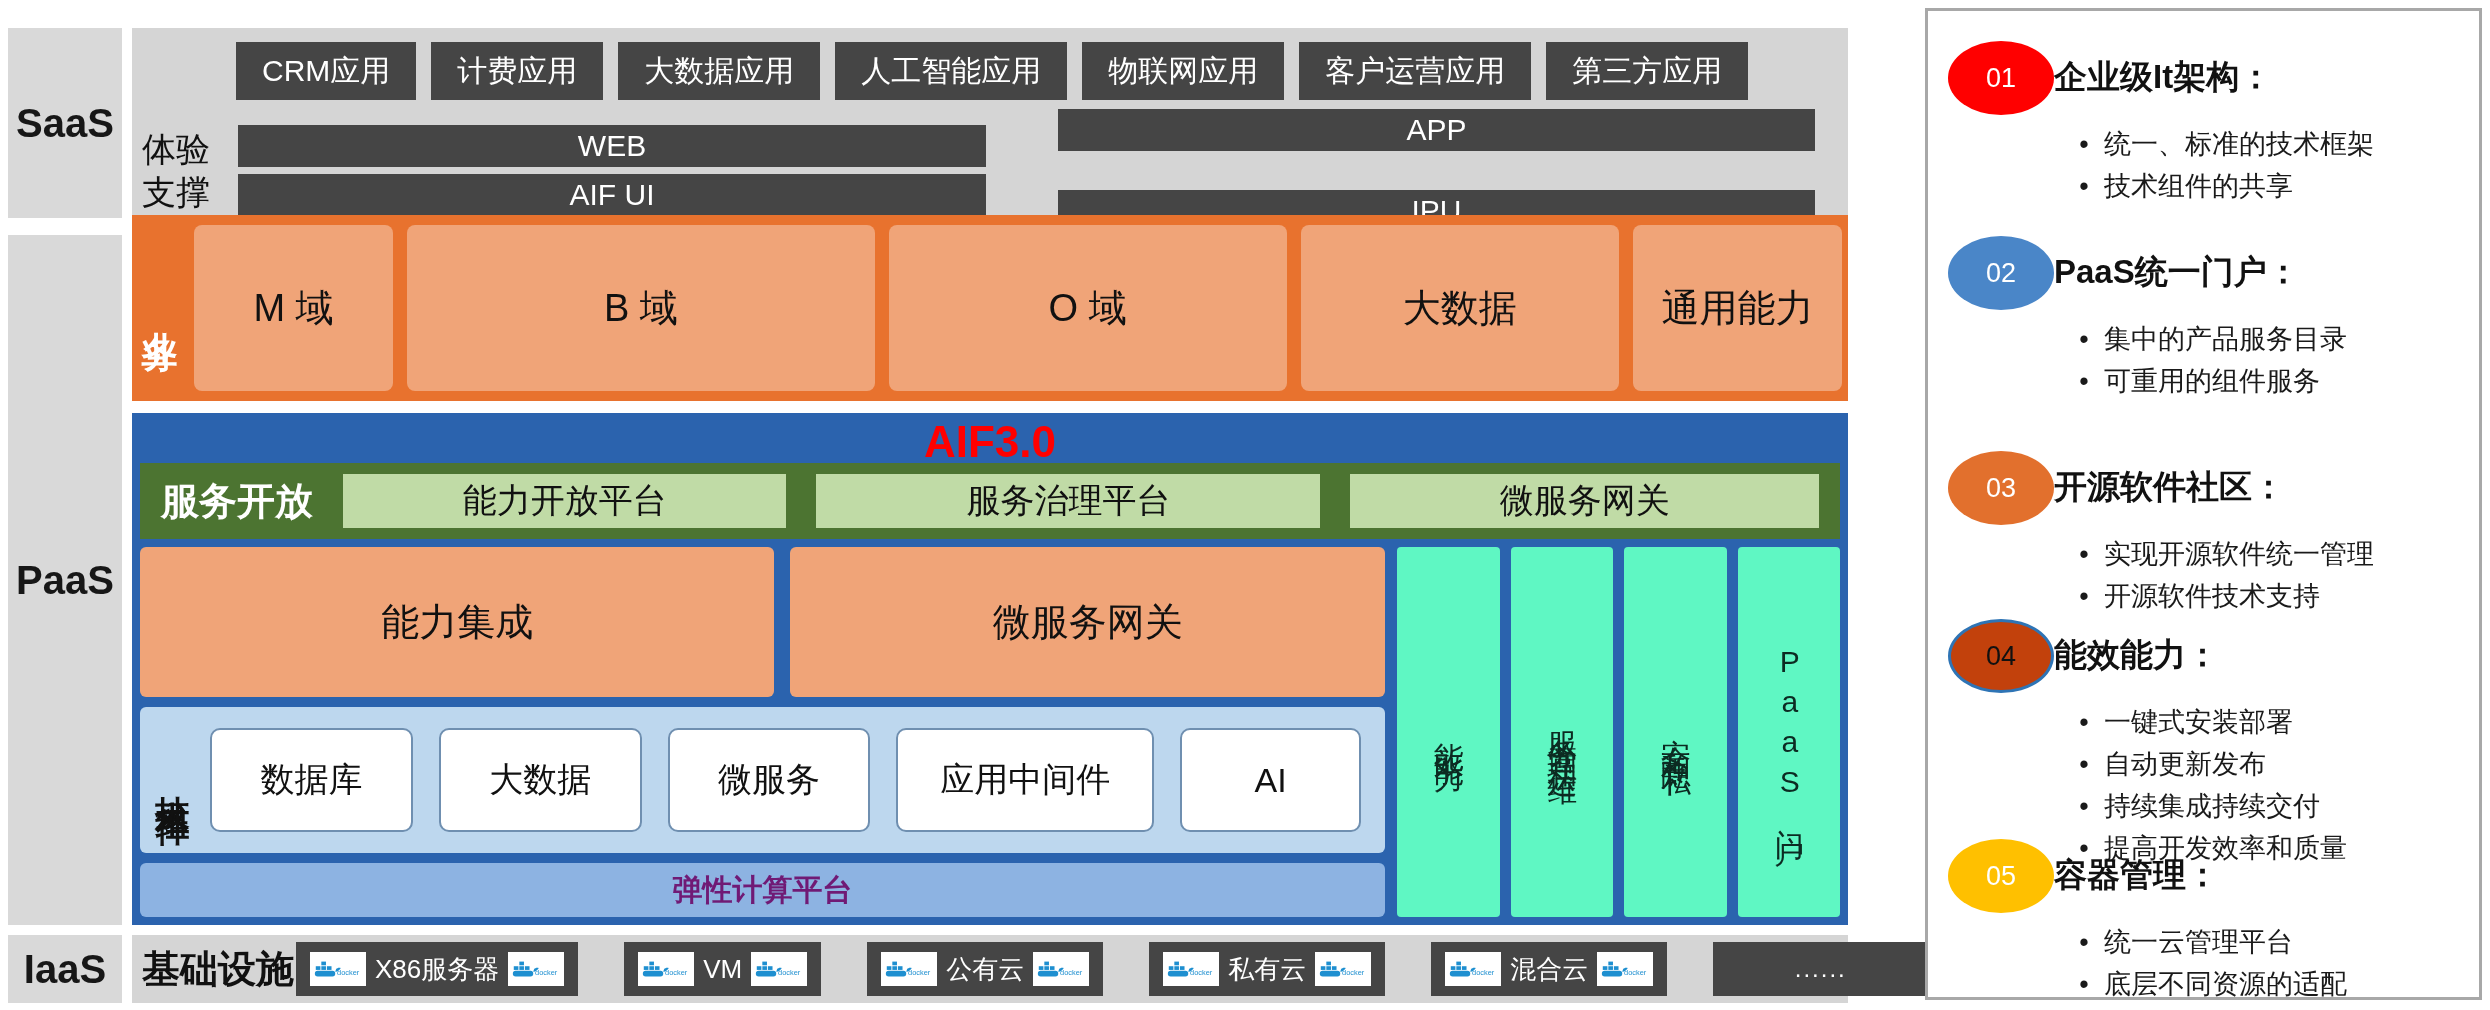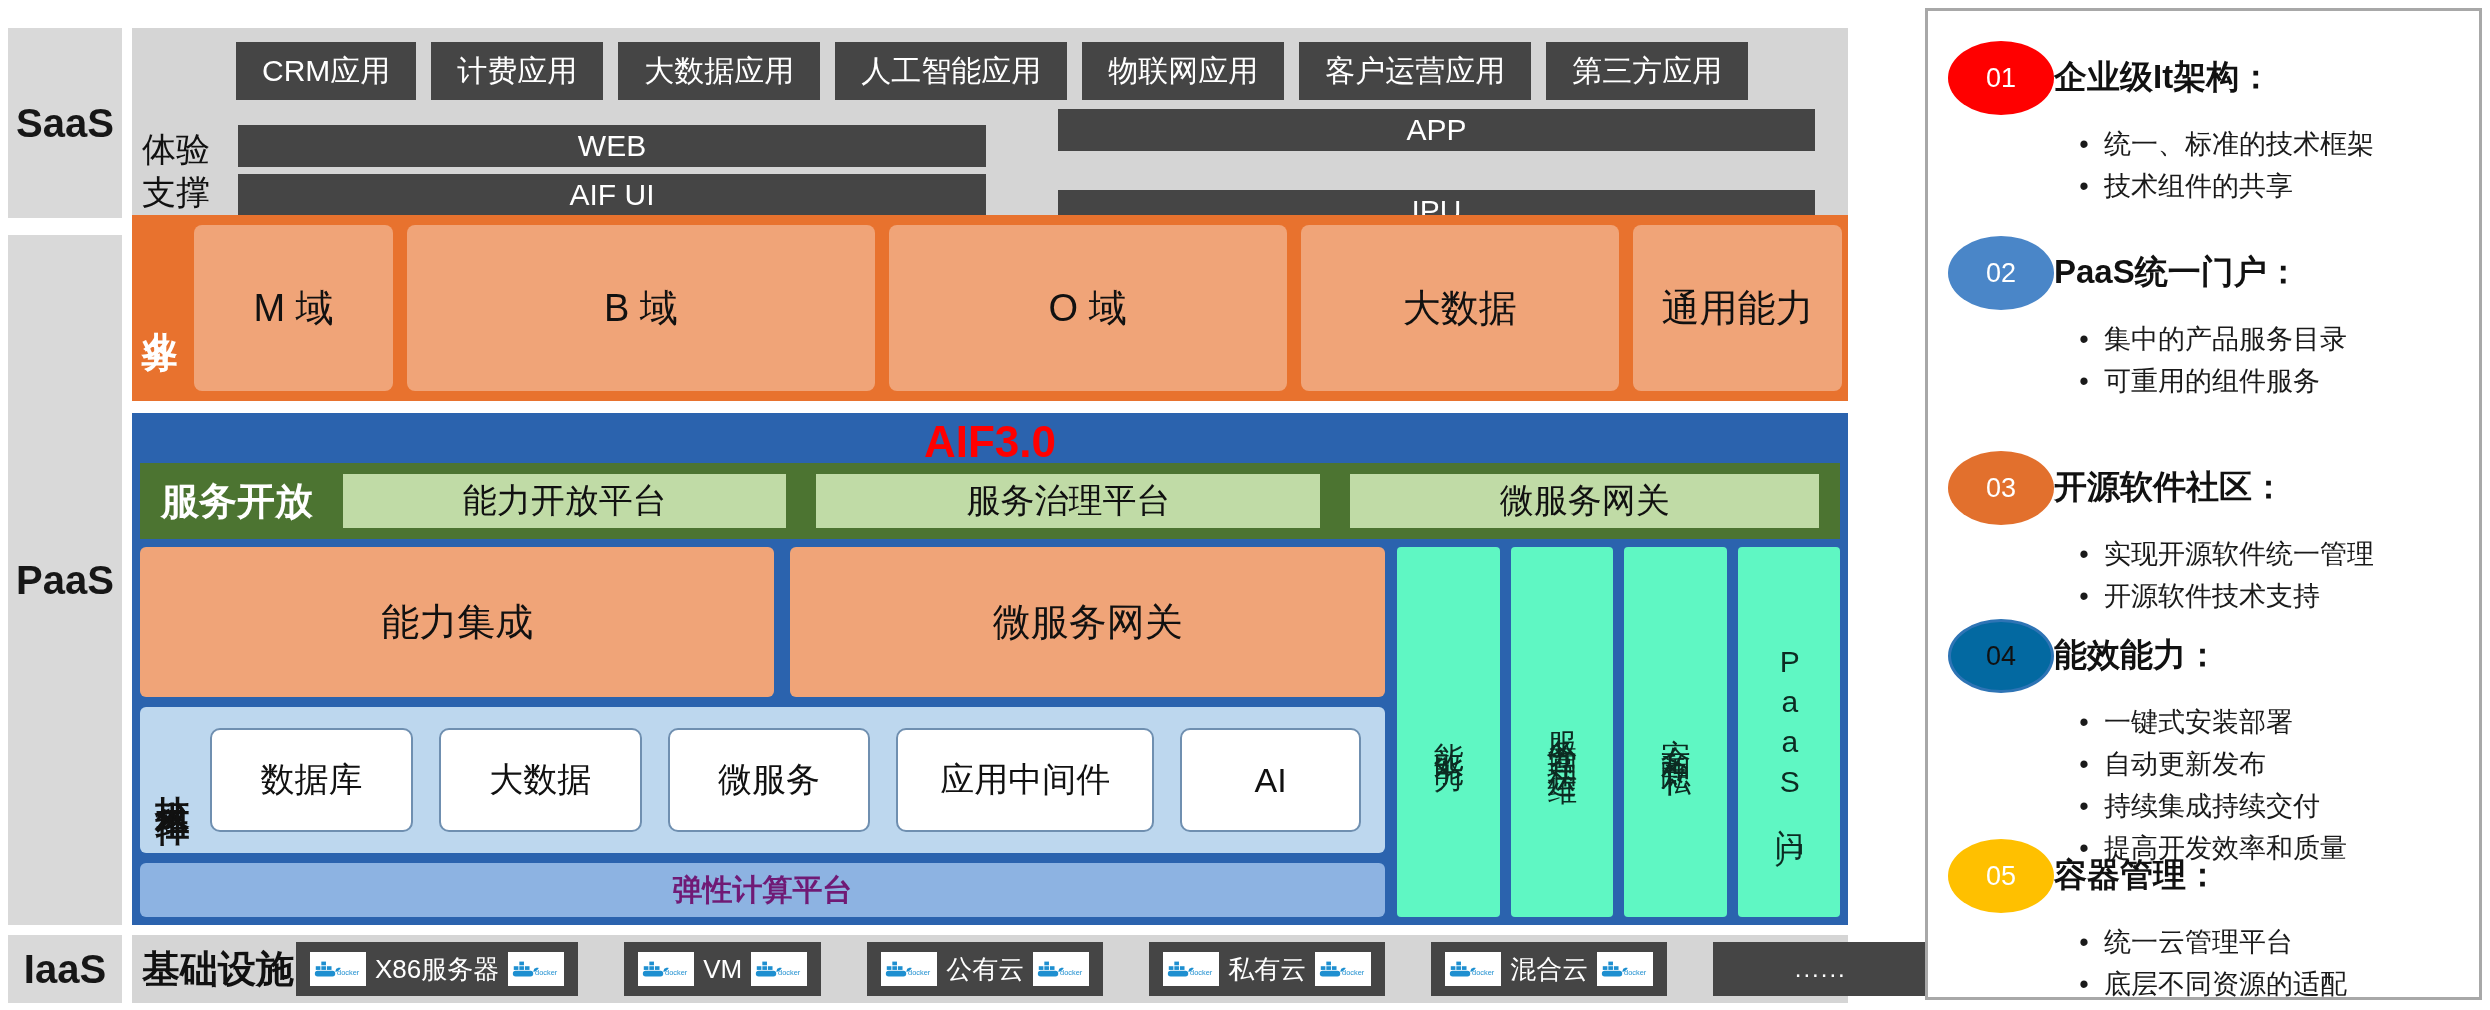--- a/index.html
+++ b/index.html
@@ -346,21 +346,21 @@
             </li>
           <li>
               <span class="dot">•</span>
               <span>开源软件技术支持</span>
             </li>
         </ul>
       </div>
     </div>
 
     <div class="panel-item" id="item-4">
-      <div class="badge" style="background: #0369a1; color: rgb(17, 17, 17); border: 3px solid rgb(46, 116, 181);">04</div>
+      <div class="badge" style="background: #c2410c; color: rgb(17, 17, 17); border: 3px solid rgb(46, 116, 181);">04</div>
       <div class="panel-text">
         <div class="panel-title">能效能力：</div>
         <ul class="panel-bullets">
           <li>
               <span class="dot">•</span>
               <span>一键式安装部署</span>
             </li>
           <li>
               <span class="dot">•</span>
               <span>自动更新发布</span>

